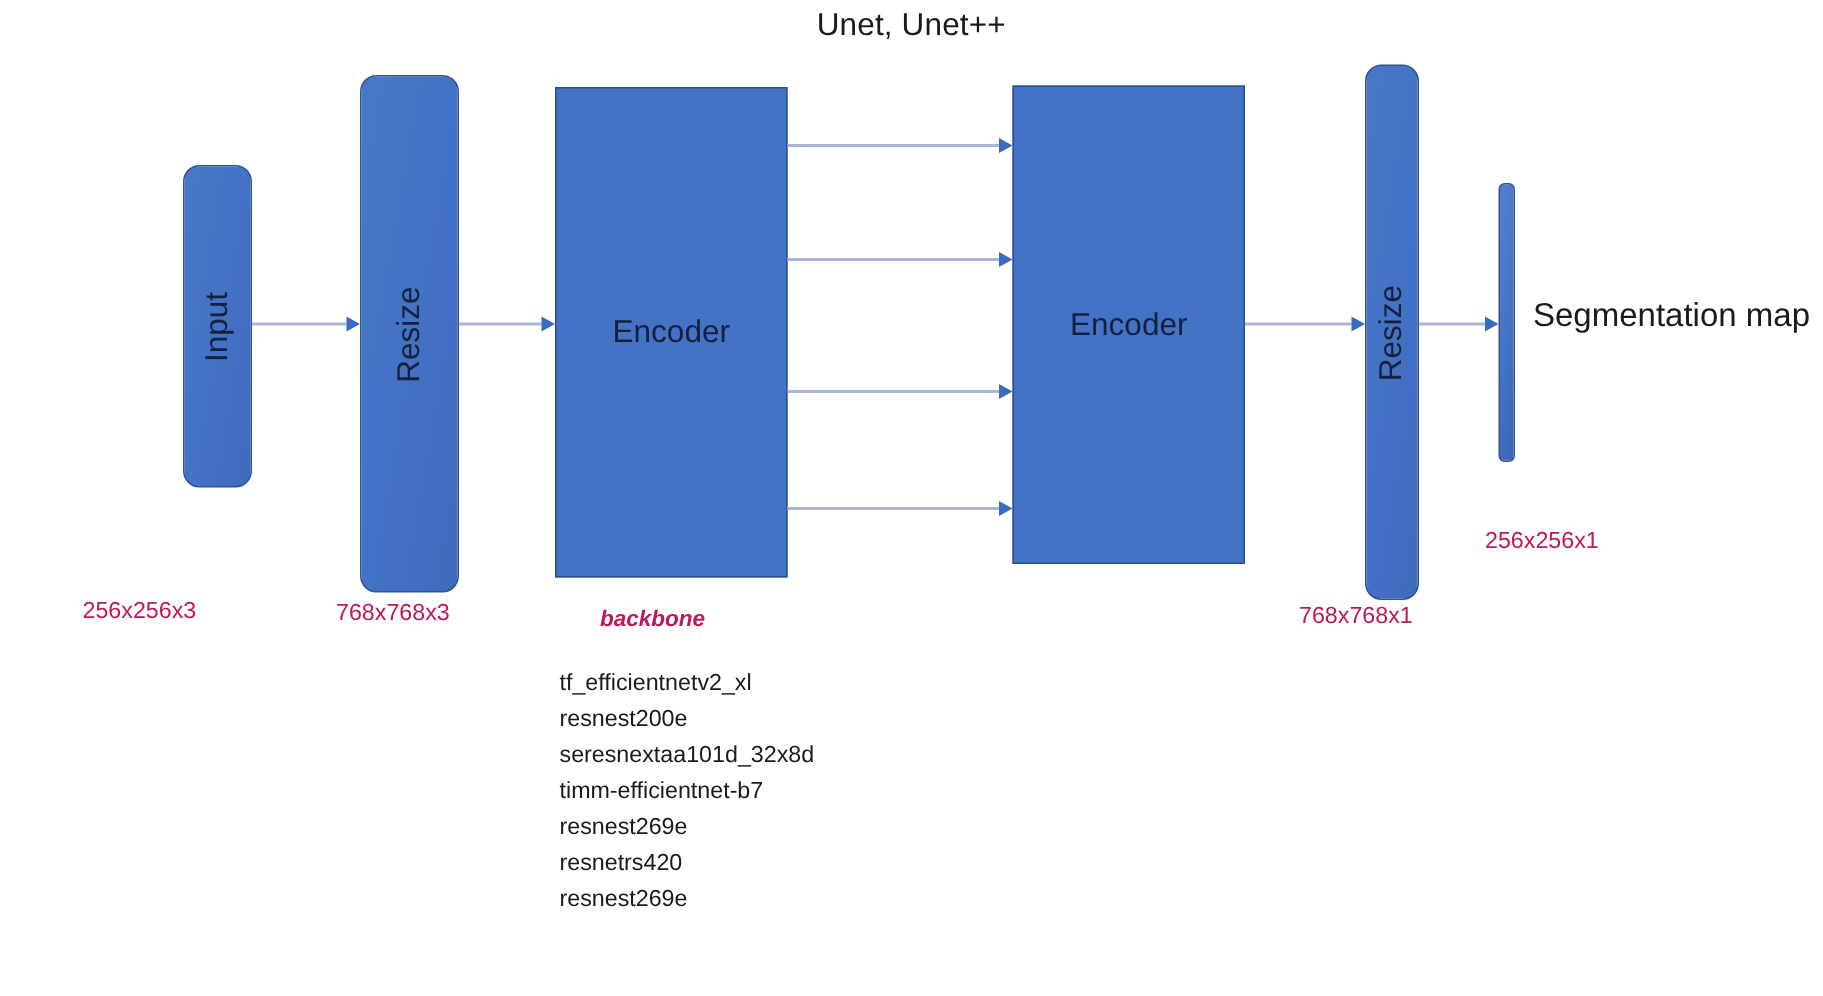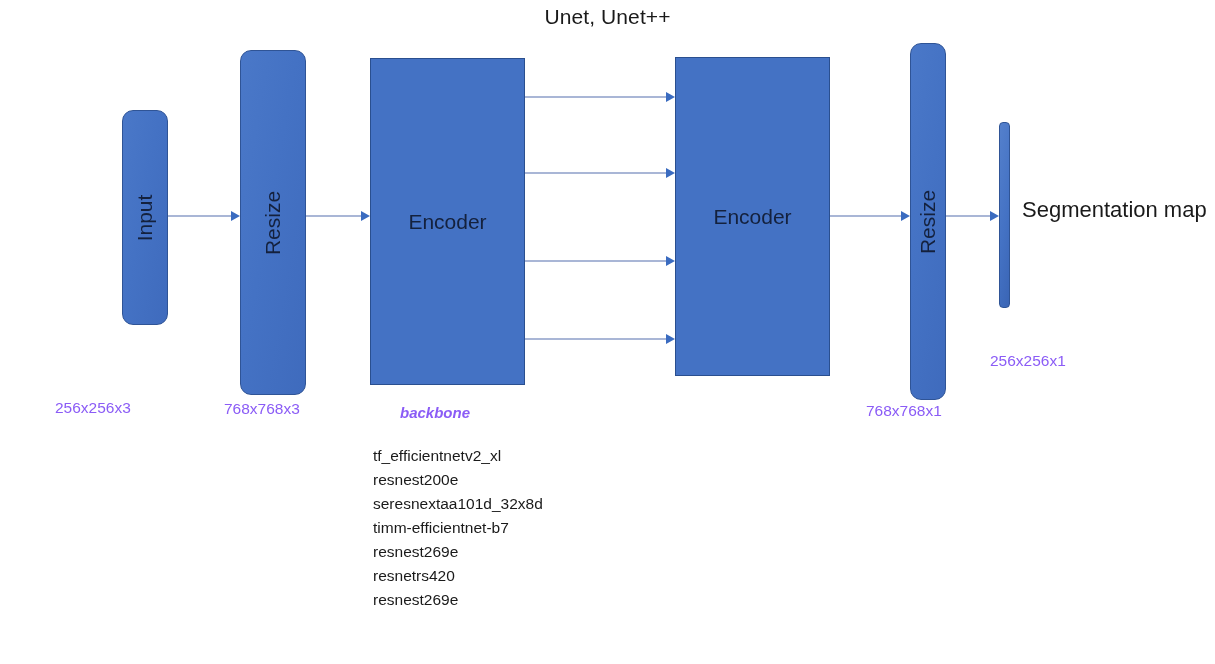--- a/index.html
+++ b/index.html
@@ -81,21 +81,21 @@
     height: 0;
     border-top: 5px solid transparent;
     border-bottom: 5px solid transparent;
     border-left: 9px solid #3a6bc0;
   }
 
   
   .caption {
     position: absolute;
     font-size: 15.5px;
-    color: #8b5cf6;
+    color: #be185d;
     white-space: nowrap;
   }
   .caption.bold {
     font-weight: bold;
     font-size: 15px;
   }
   .side-label {
     position: absolute;
     font-size: 22px;
     color: #1a1a1a;

